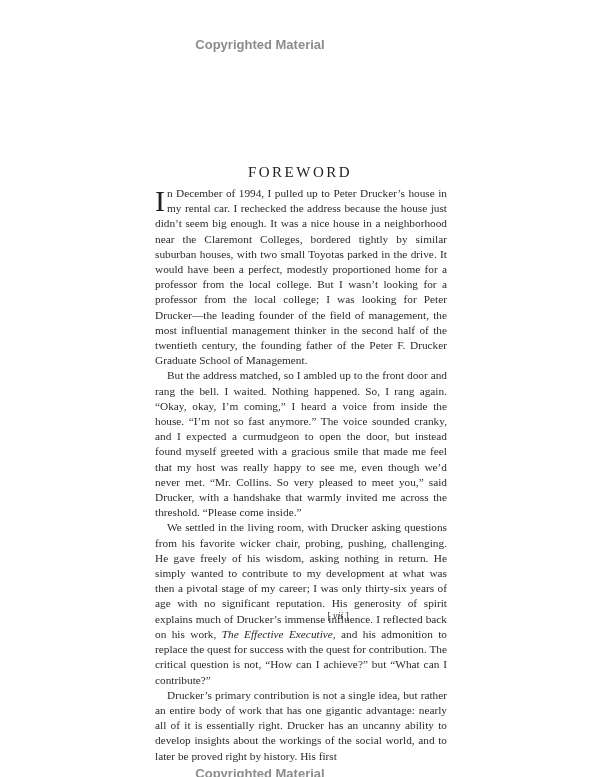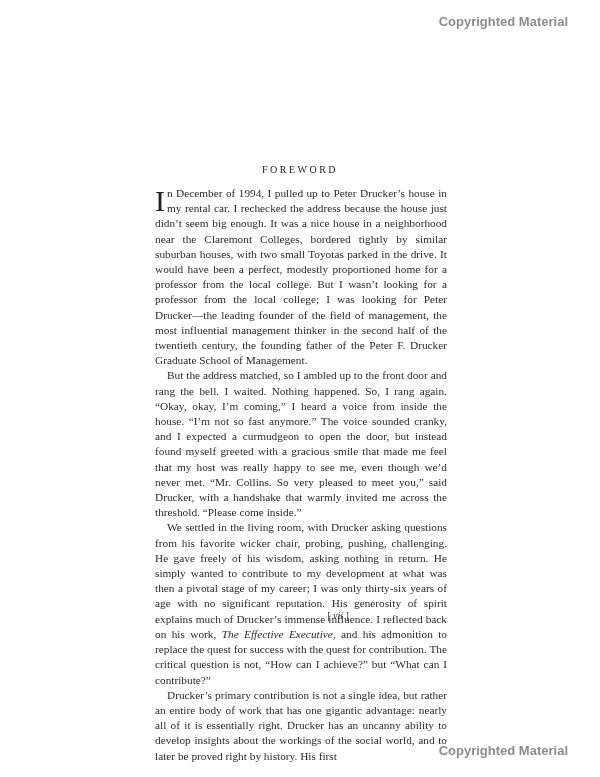--- a/index.html
+++ b/index.html
@@ -1,26 +1,26 @@
 <!DOCTYPE html>
 <html><head>
 <meta charset="utf-8">
 <style>
   html, body { margin:0; padding:0; background:#ffffff; }
   body { width:600px; height:777px; position:relative; overflow:hidden; }
   .watermark {
-    position:absolute; left:0; width:568px; text-align:right;
+    position:absolute; left:0; width:520px; text-align:center;
     font-family:"Liberation Sans", sans-serif; font-weight:bold;
-    font-size:13px; color:#8c8c8c; letter-spacing:0px;
+    font-size:13px; color:#8c8c8c; letter-spacing:0px;margin-top:23px;
   }
   .wm-top { top:14px; }
   .wm-bottom { top:743px; }
   .heading {
     position:absolute; top:164px; left:0; width:600px; text-align:center;
-    font-family:"Liberation Serif", serif; font-size:10px; letter-spacing:2.5px;
+    font-family:"Liberation Serif", serif; font-size:15px; letter-spacing:2.5px;
     color:#222;
   }
   .body-text {
     position:absolute; top:186px; left:155px; width:292px;
     font-family:"Liberation Serif", serif; font-size:11.3px; line-height:15.2px;
     color:#2a2a2a; text-align:justify;
   }
   .body-text p { margin:0; text-indent:12px; }
   .body-text p.first { text-indent:0; }
   .dropcap {

